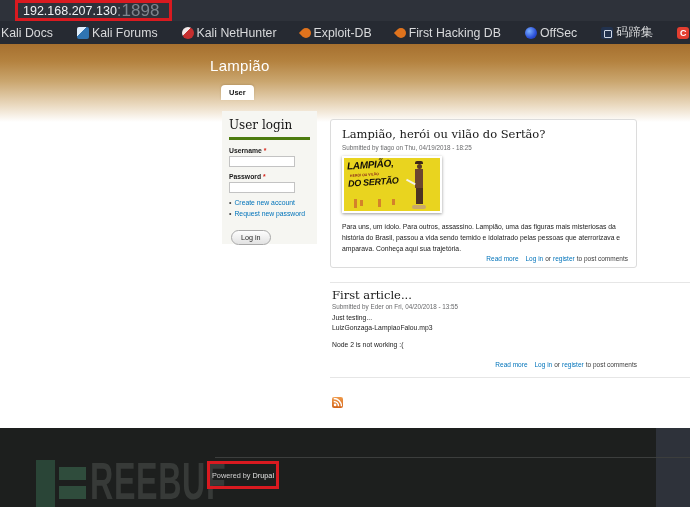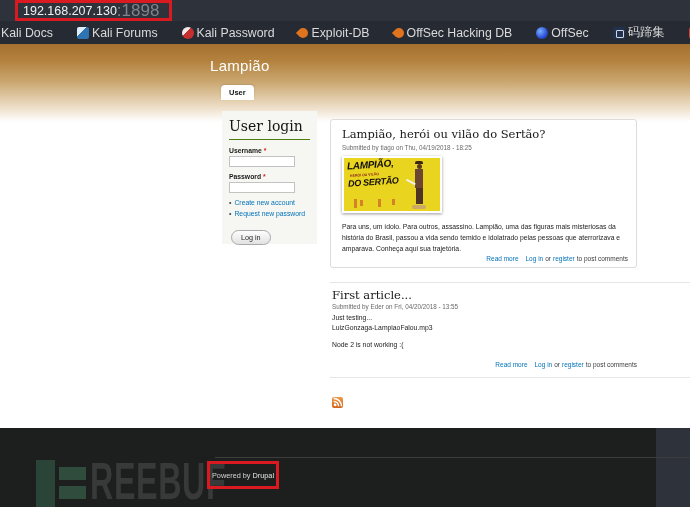--- a/index.html
+++ b/index.html
@@ -25,21 +25,21 @@
 
   
   .page { position:absolute; left:0; top:44px; width:690px; height:384px; background:#ffffff; }
   .hdr-grad { position:absolute; left:0; top:0; width:690px; height:78px;
     background:linear-gradient(180deg,#a6702f 0%, #b4823f 22%, #caa66f 48%, #ead9bf 78%, #ffffff 100%); }
   .site-name { position:absolute; left:210px; top:13px; color:#ffffff; font-size:15px; letter-spacing:.3px; }
   .tab-home { position:absolute; left:221px; top:41px; height:15px; background:#ffffff; border-radius:4px 4px 0 0; padding:0 8px; font-size:7.5px; font-weight:bold; color:#141414; line-height:15px; box-shadow:0 -1px 2px rgba(120,90,40,.25); }
 
   
   .login-box { position:absolute; left:222px; top:67px; width:95px; height:133px; background:#f6f6f2; padding:7px; }
-  .login-box h2 { font-family:"DejaVu Serif","Liberation Serif",serif; font-weight:normal; font-size:14px; color:#131313; padding-bottom:5px; border-bottom:1px solid #4d7c0f; margin-bottom:7px; }
+  .login-box h2 { font-family:"DejaVu Serif","Liberation Serif",serif; font-weight:normal; font-size:12px; color:#131313; padding-bottom:5px; border-bottom:3px solid #4d7c0f; margin-bottom:7px; }
   .fld-label { font-size:6.8px; font-weight:bold; color:#1a1a1a; margin-bottom:2px; }
   .req { color:#d8261c; }
   .txt-in { display:block; width:66px; height:11px; border:1px solid #c3c3c3; background:#fff; margin-bottom:6px; font-size:7px; padding:0 2px; }
   .bullets { margin-top:4px; }
   .b-row { display:flex; gap:3px; align-items:flex-start; margin-bottom:3px; }
   .b-dot { color:#444; font-size:7px; line-height:1.2; }
   .b-link { color:#0073ba; font-size:6.8px; line-height:1.2; text-decoration:none; }
   .login-btn { margin-top:8px; margin-left:2px; font-size:7.2px; color:#2a2a2a; padding:2px 9px; border:1px solid #a9a9a9; border-radius:9px; background:linear-gradient(#fdfdfd,#e2e2e2); cursor:pointer; }
 
   
@@ -106,29 +106,29 @@
 <div class="bookmarks">
   <div class="bm">
     <span>Kali Docs</span>
   </div>
   <div class="bm">
     <span class="bmi i-forums"></span>
     <span>Kali Forums</span>
   </div>
   <div class="bm">
     <span class="bmi i-nethunter"></span>
-    <span>Kali Password</span>
+    <span>Kali NetHunter</span>
   </div>
   <div class="bm">
     <span class="bmi i-edb"></span>
     <span>Exploit-DB</span>
   </div>
   <div class="bm">
     <span class="bmi i-ghdb"></span>
-    <span>OffSec Hacking DB</span>
+    <span>First Hacking DB</span>
   </div>
   <div class="bm">
     <span class="bmi i-offsec"></span>
     <span>OffSec</span>
   </div>
   <div class="bm">
     <span class="bmi i-matiji"></span>
     <span>码蹄集</span>
   </div>
   <div class="bm">

